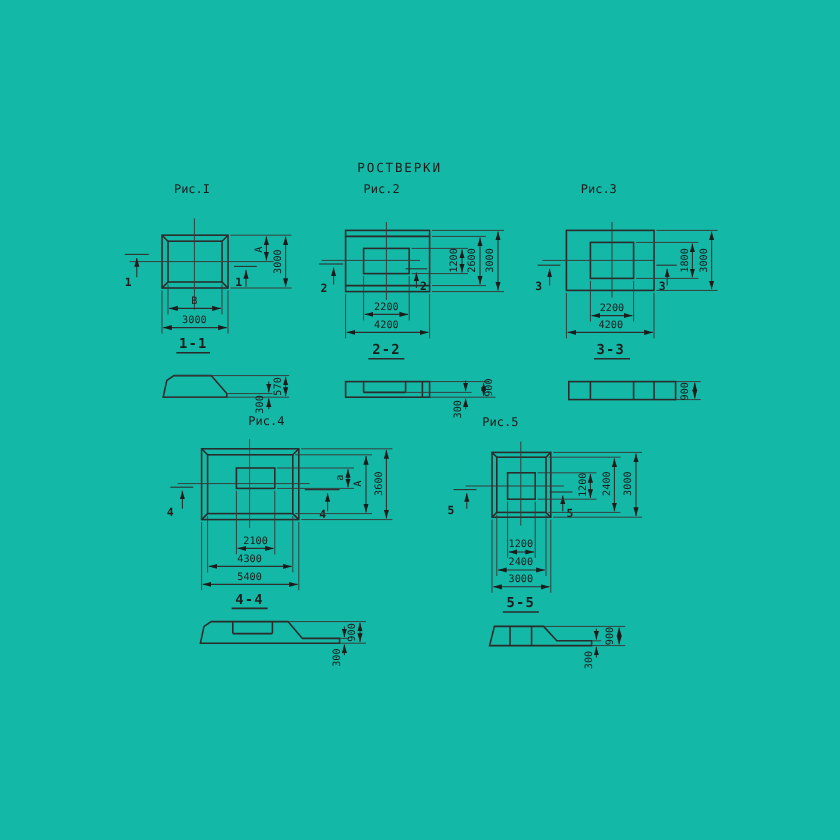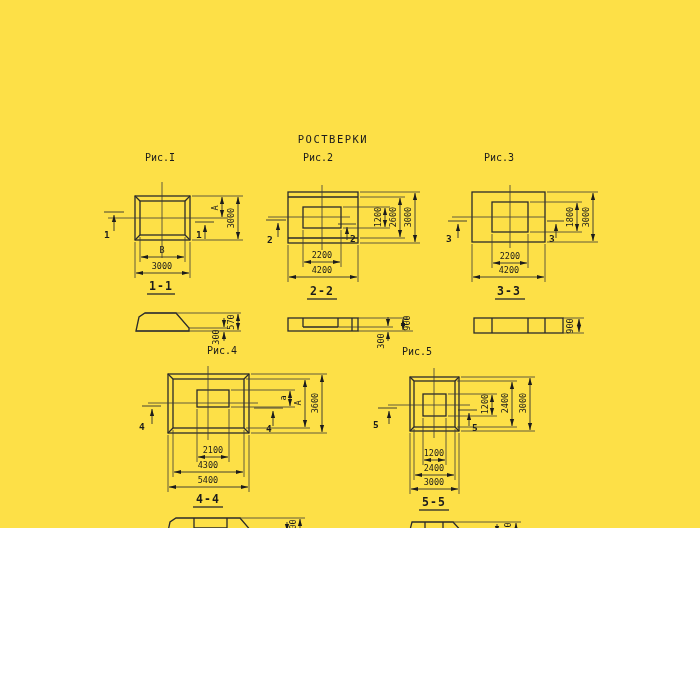--- a/index.html
+++ b/index.html
@@ -1,16 +1,16 @@
 <!DOCTYPE html>
 <html><head>
 <meta charset="utf-8">
 <style>
   html,body{margin:0;padding:0;background:#ffffff;}
-  #sheet{position:relative;width:700px;height:528px;background:#fde047;overflow:hidden;
+  #sheet{position:relative;width:700px;height:700px;background:#14b8a6;overflow:hidden;
          font-family:"DejaVu Sans Mono",monospace;}
   svg{position:absolute;left:0;top:0;}
   .s{fill:none;stroke:#2b2b2b;stroke-width:1.3;stroke-linejoin:miter;}
   .t{fill:none;stroke:#3a3a3a;stroke-width:0.8;}
   .d{fill:none;stroke:#2f2f2f;stroke-width:0.9;}
   text{fill:#1c1c1c;}
   .dim{font:8.5px "DejaVu Sans Mono",monospace;}
   .flabel{font:10px "DejaVu Sans Mono",monospace;}
   .sec{font:bold 11.5px "DejaVu Sans Mono",monospace;letter-spacing:1px;}
   .title{font:10.5px "DejaVu Sans Mono",monospace;letter-spacing:1.5px;}

